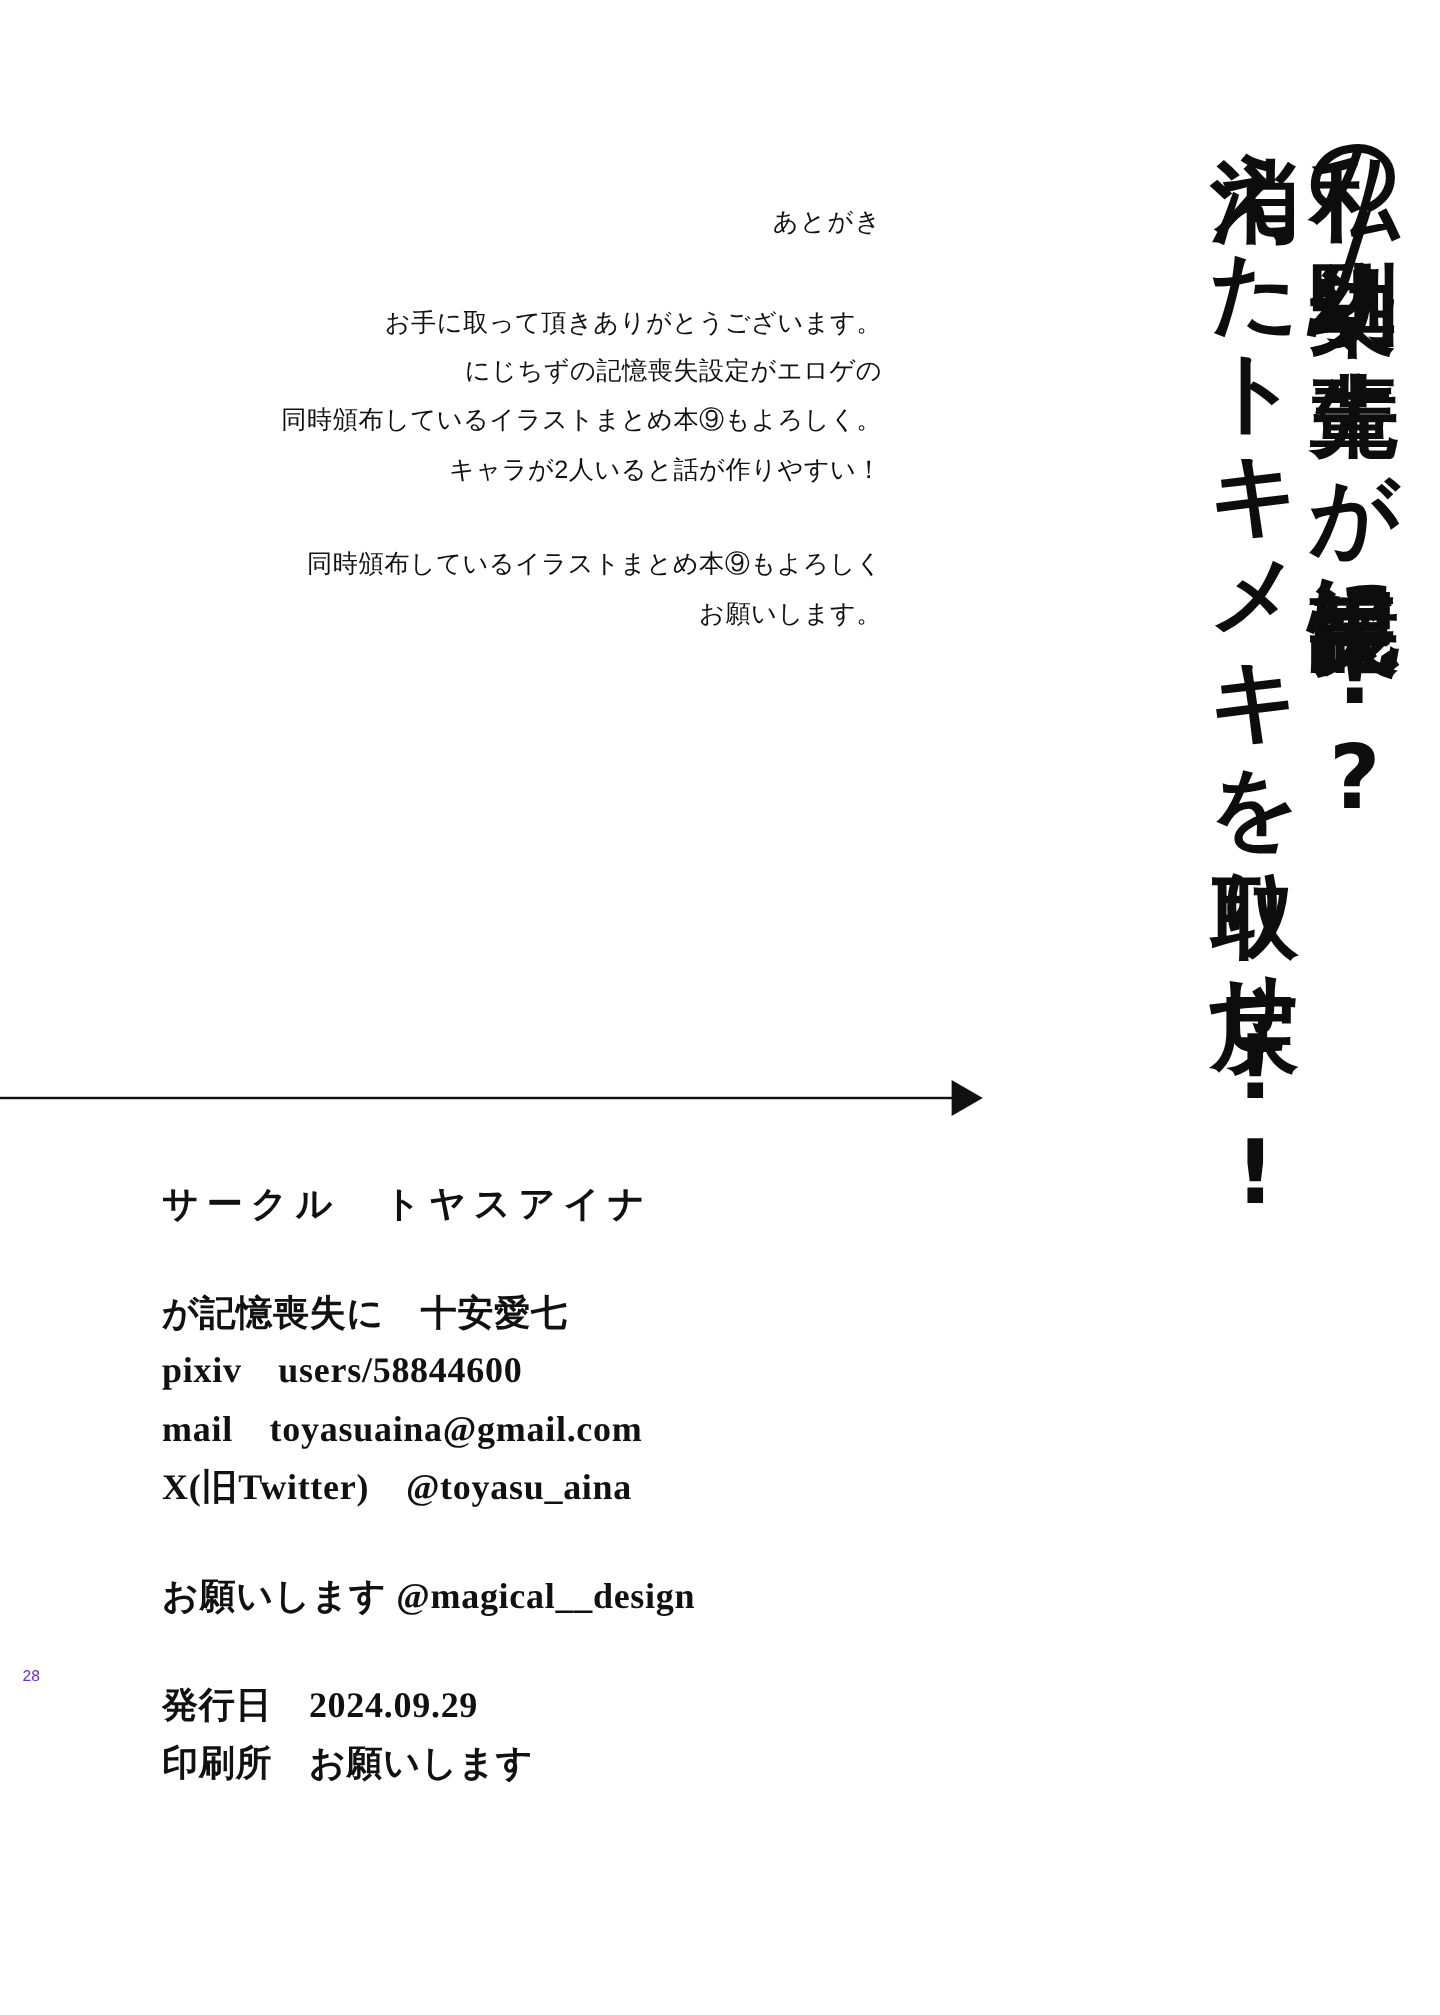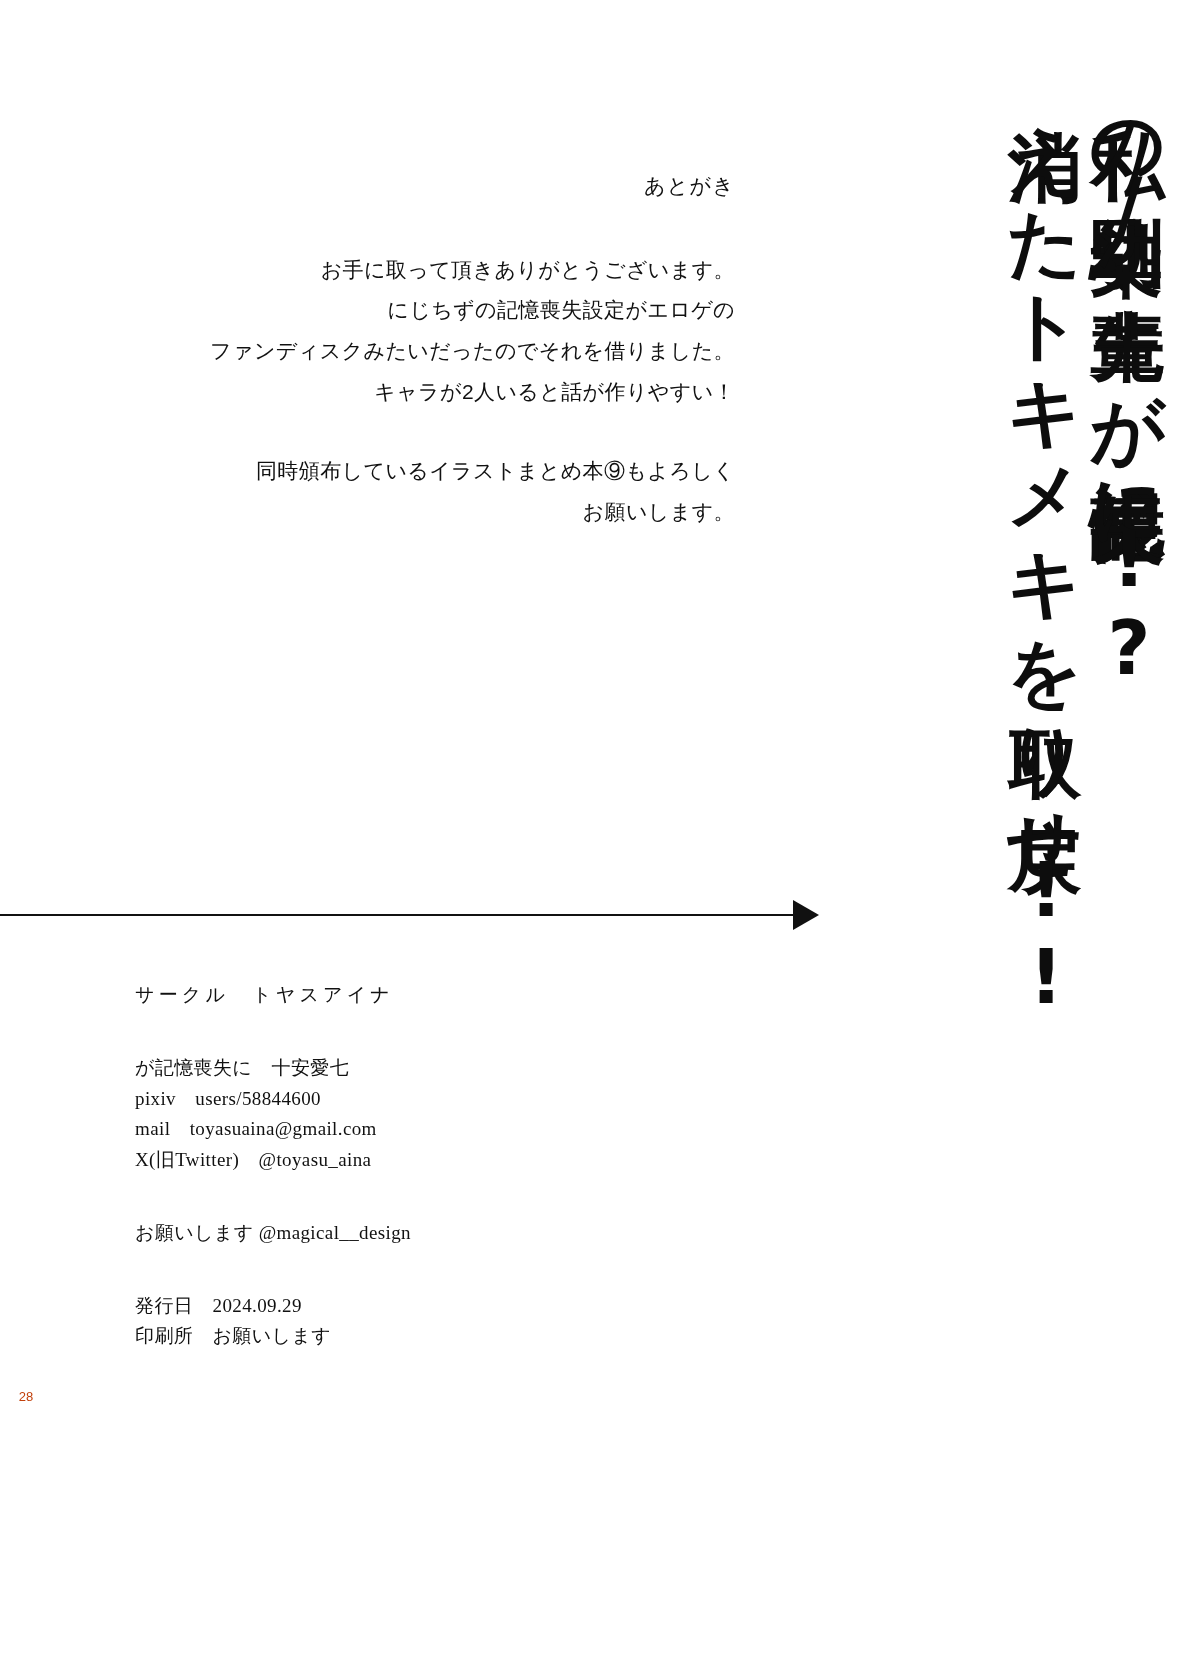--- a/index.html
+++ b/index.html
@@ -73,38 +73,39 @@
     position: absolute;
     left: 135px;
     top: 980px;
     width: 620px;
     font-family: "Liberation Serif", serif;
   }
   .colophon-block {
     margin-bottom: 42px;
   }
   .colophon-line {
-    font-size: 19px;
+    font-size: 30px;
     line-height: 1.62;
     letter-spacing: 0.02em;
     white-space: pre;
+    font-weight: bold;
   }
   .colophon-line.spaced {
     letter-spacing: 0.22em;
   }
 
   
   .page-number {
     position: absolute;
     left: 18px;
     top: 1390px;
     font-family: "Liberation Sans", sans-serif;
     font-size: 13px;
     line-height: 1.05;
-    color: #c2410c;
+    color: #6d28d9;
     width: 16px;
     text-align: center;
     letter-spacing: 0;
     word-break: break-all;
   }
 
   
   .title-area {
     position: absolute;
     right: 0;
@@ -131,21 +132,21 @@
 </style>
 </head>
 <body>
 
 <div class="page">
 
   <div class="afterword">
     <div class="afterword-heading">あとがき</div>
     <p class="afterword-para">お手に取って頂きありがとうございます。
 にじちずの記憶喪失設定がエロゲの
-ファンディスクみたいだったのでそれを借りました。
+同時頒布しているイラストまとめ本⑨もよろしく。
 キャラが2人いると話が作りやすい！</p>
     <p class="afterword-para">同時頒布しているイラストまとめ本⑨もよろしく
 お願いします。</p>
   </div>
 
   <div class="divider-wrap">
     <div class="divider-line"></div>
     <div class="divider-arrow"></div>
   </div>
 

